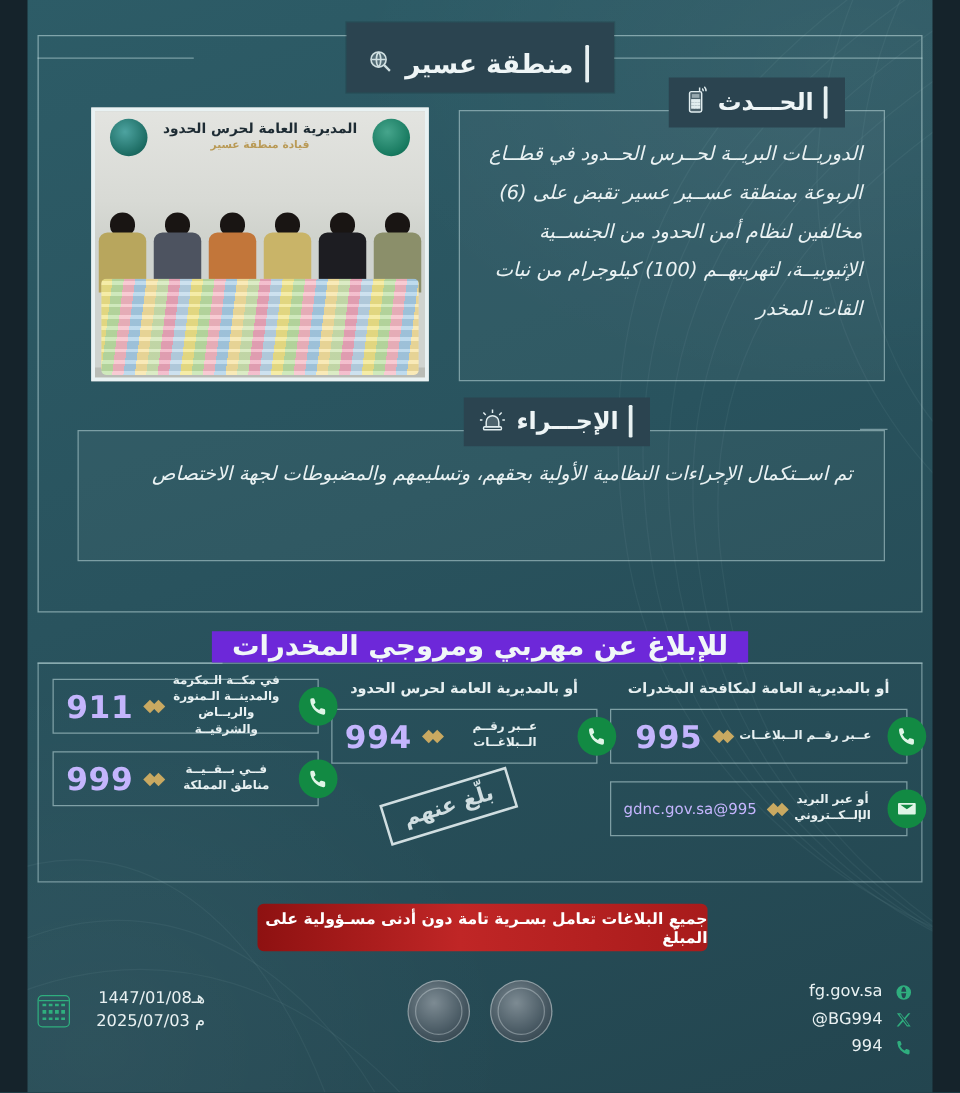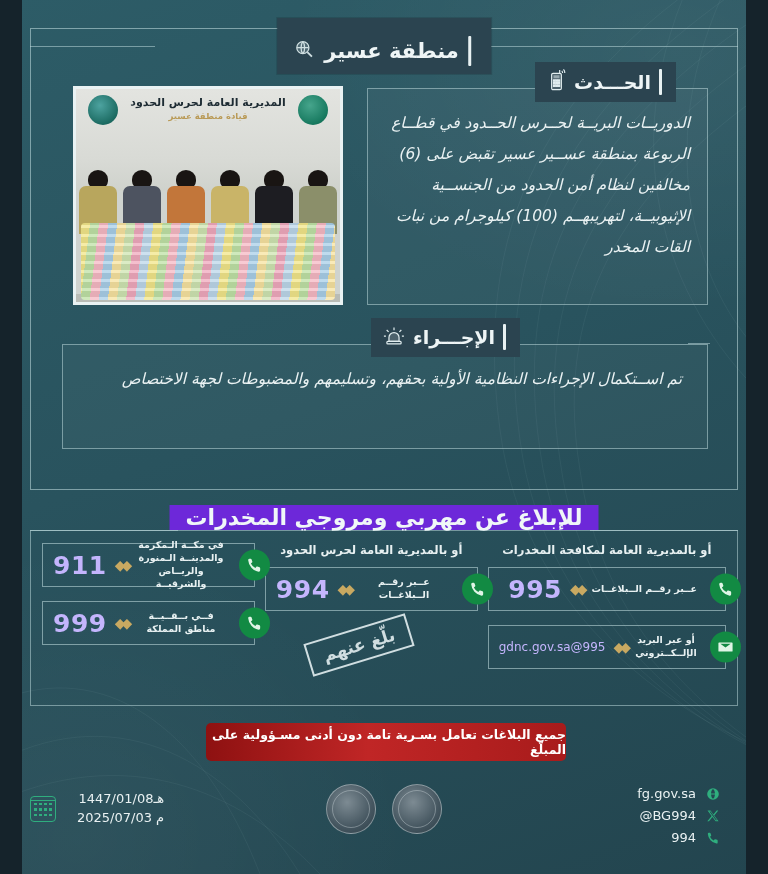--- a/index.html
+++ b/index.html
@@ -183,21 +183,21 @@
   .banner {
     position:absolute; left:206px; top:723px; width:360px; height:38px;
     background:linear-gradient(90deg,#8e1111,#c02626 45%,#a81b1b);
     border-radius:5px; z-index:6;
     display:flex; align-items:center; justify-content:center;
     color:#fff; font-size:12.5px; font-weight:bold; letter-spacing:.2px;
   }
 
   
   .footer { position:absolute; left:0; right:0; bottom:0; height:98px; z-index:6; }
-  .foot-contacts { position:absolute; right:48px; top:10px; }
+  .foot-contacts { position:absolute; right:38px; top:10px; }
   .foot-row { display:flex; align-items:center; gap:9px; margin-bottom:7px; }
   .foot-row .ic { width:15px; height:15px; display:flex; align-items:center; justify-content:center; }
   .foot-row .ic svg { width:14px; height:14px; fill:#2fae7e; }
   .foot-row .txt { color:#e9f1f2; font-size:13px; direction:ltr; }
   .foot-emblems {
     position:absolute; left:50%; transform:translateX(-50%); top:8px;
     display:flex; gap:16px;
   }
   .foot-emb {
     width:50px; height:50px; border-radius:50%;

